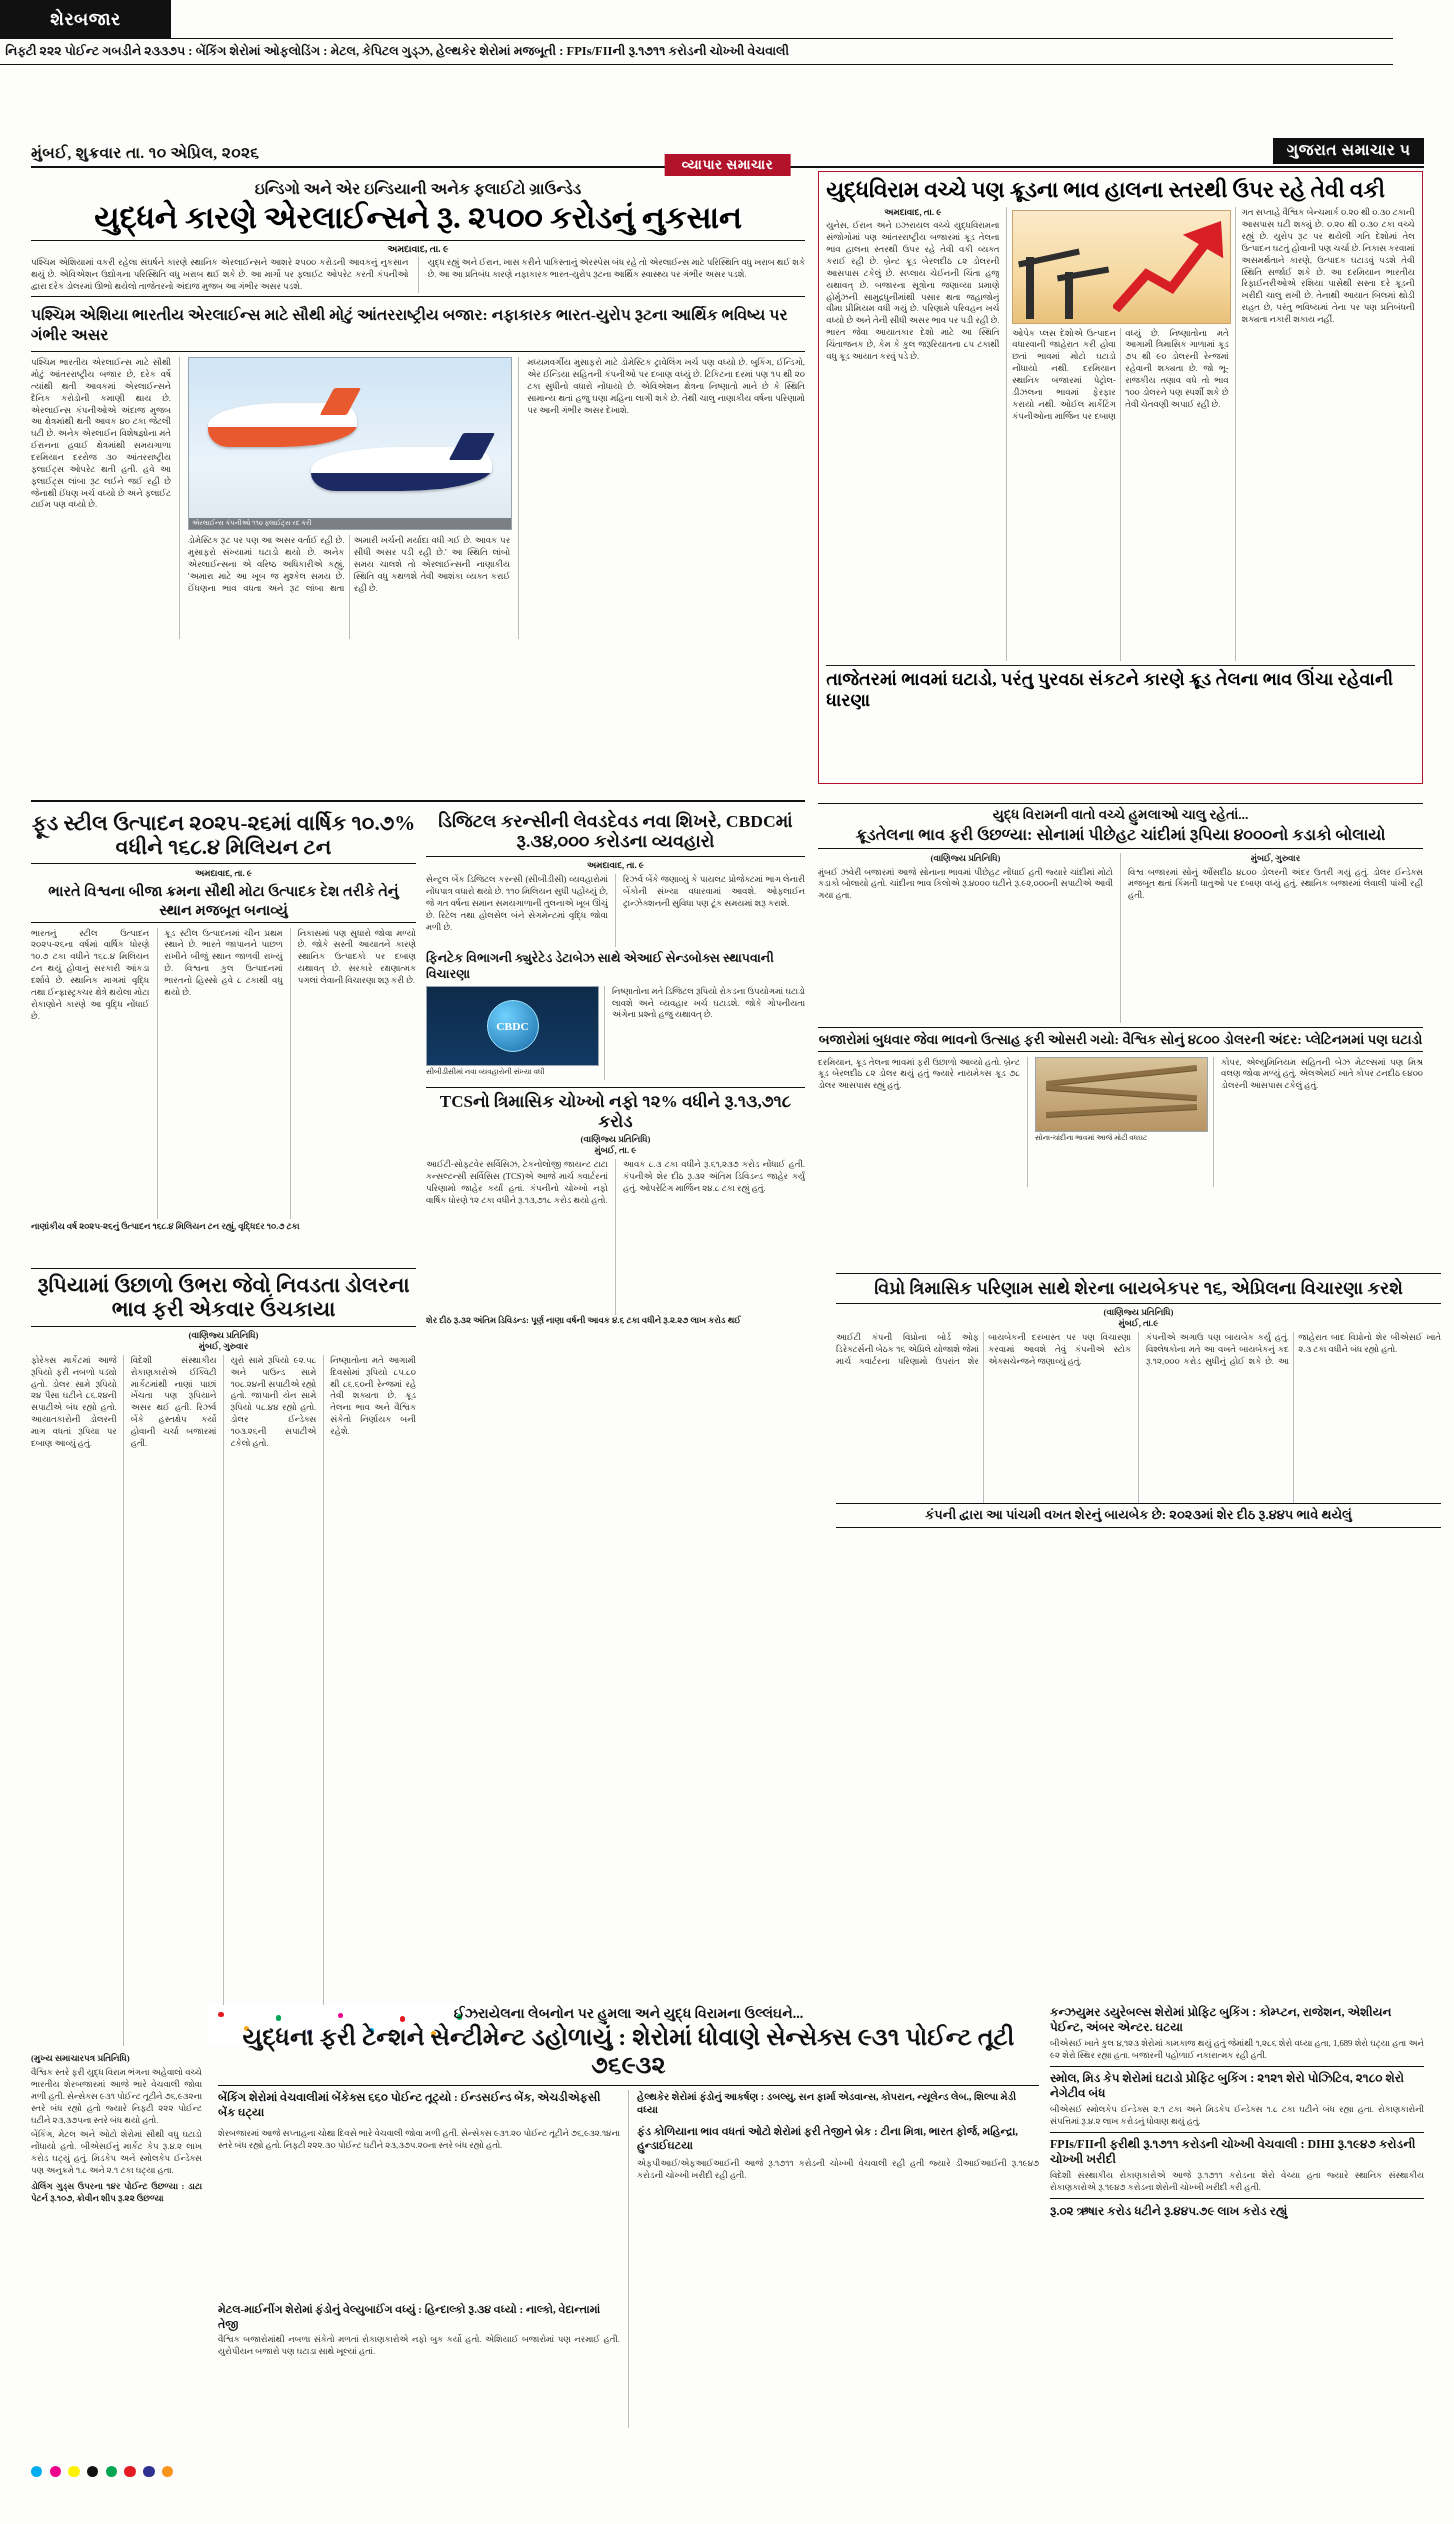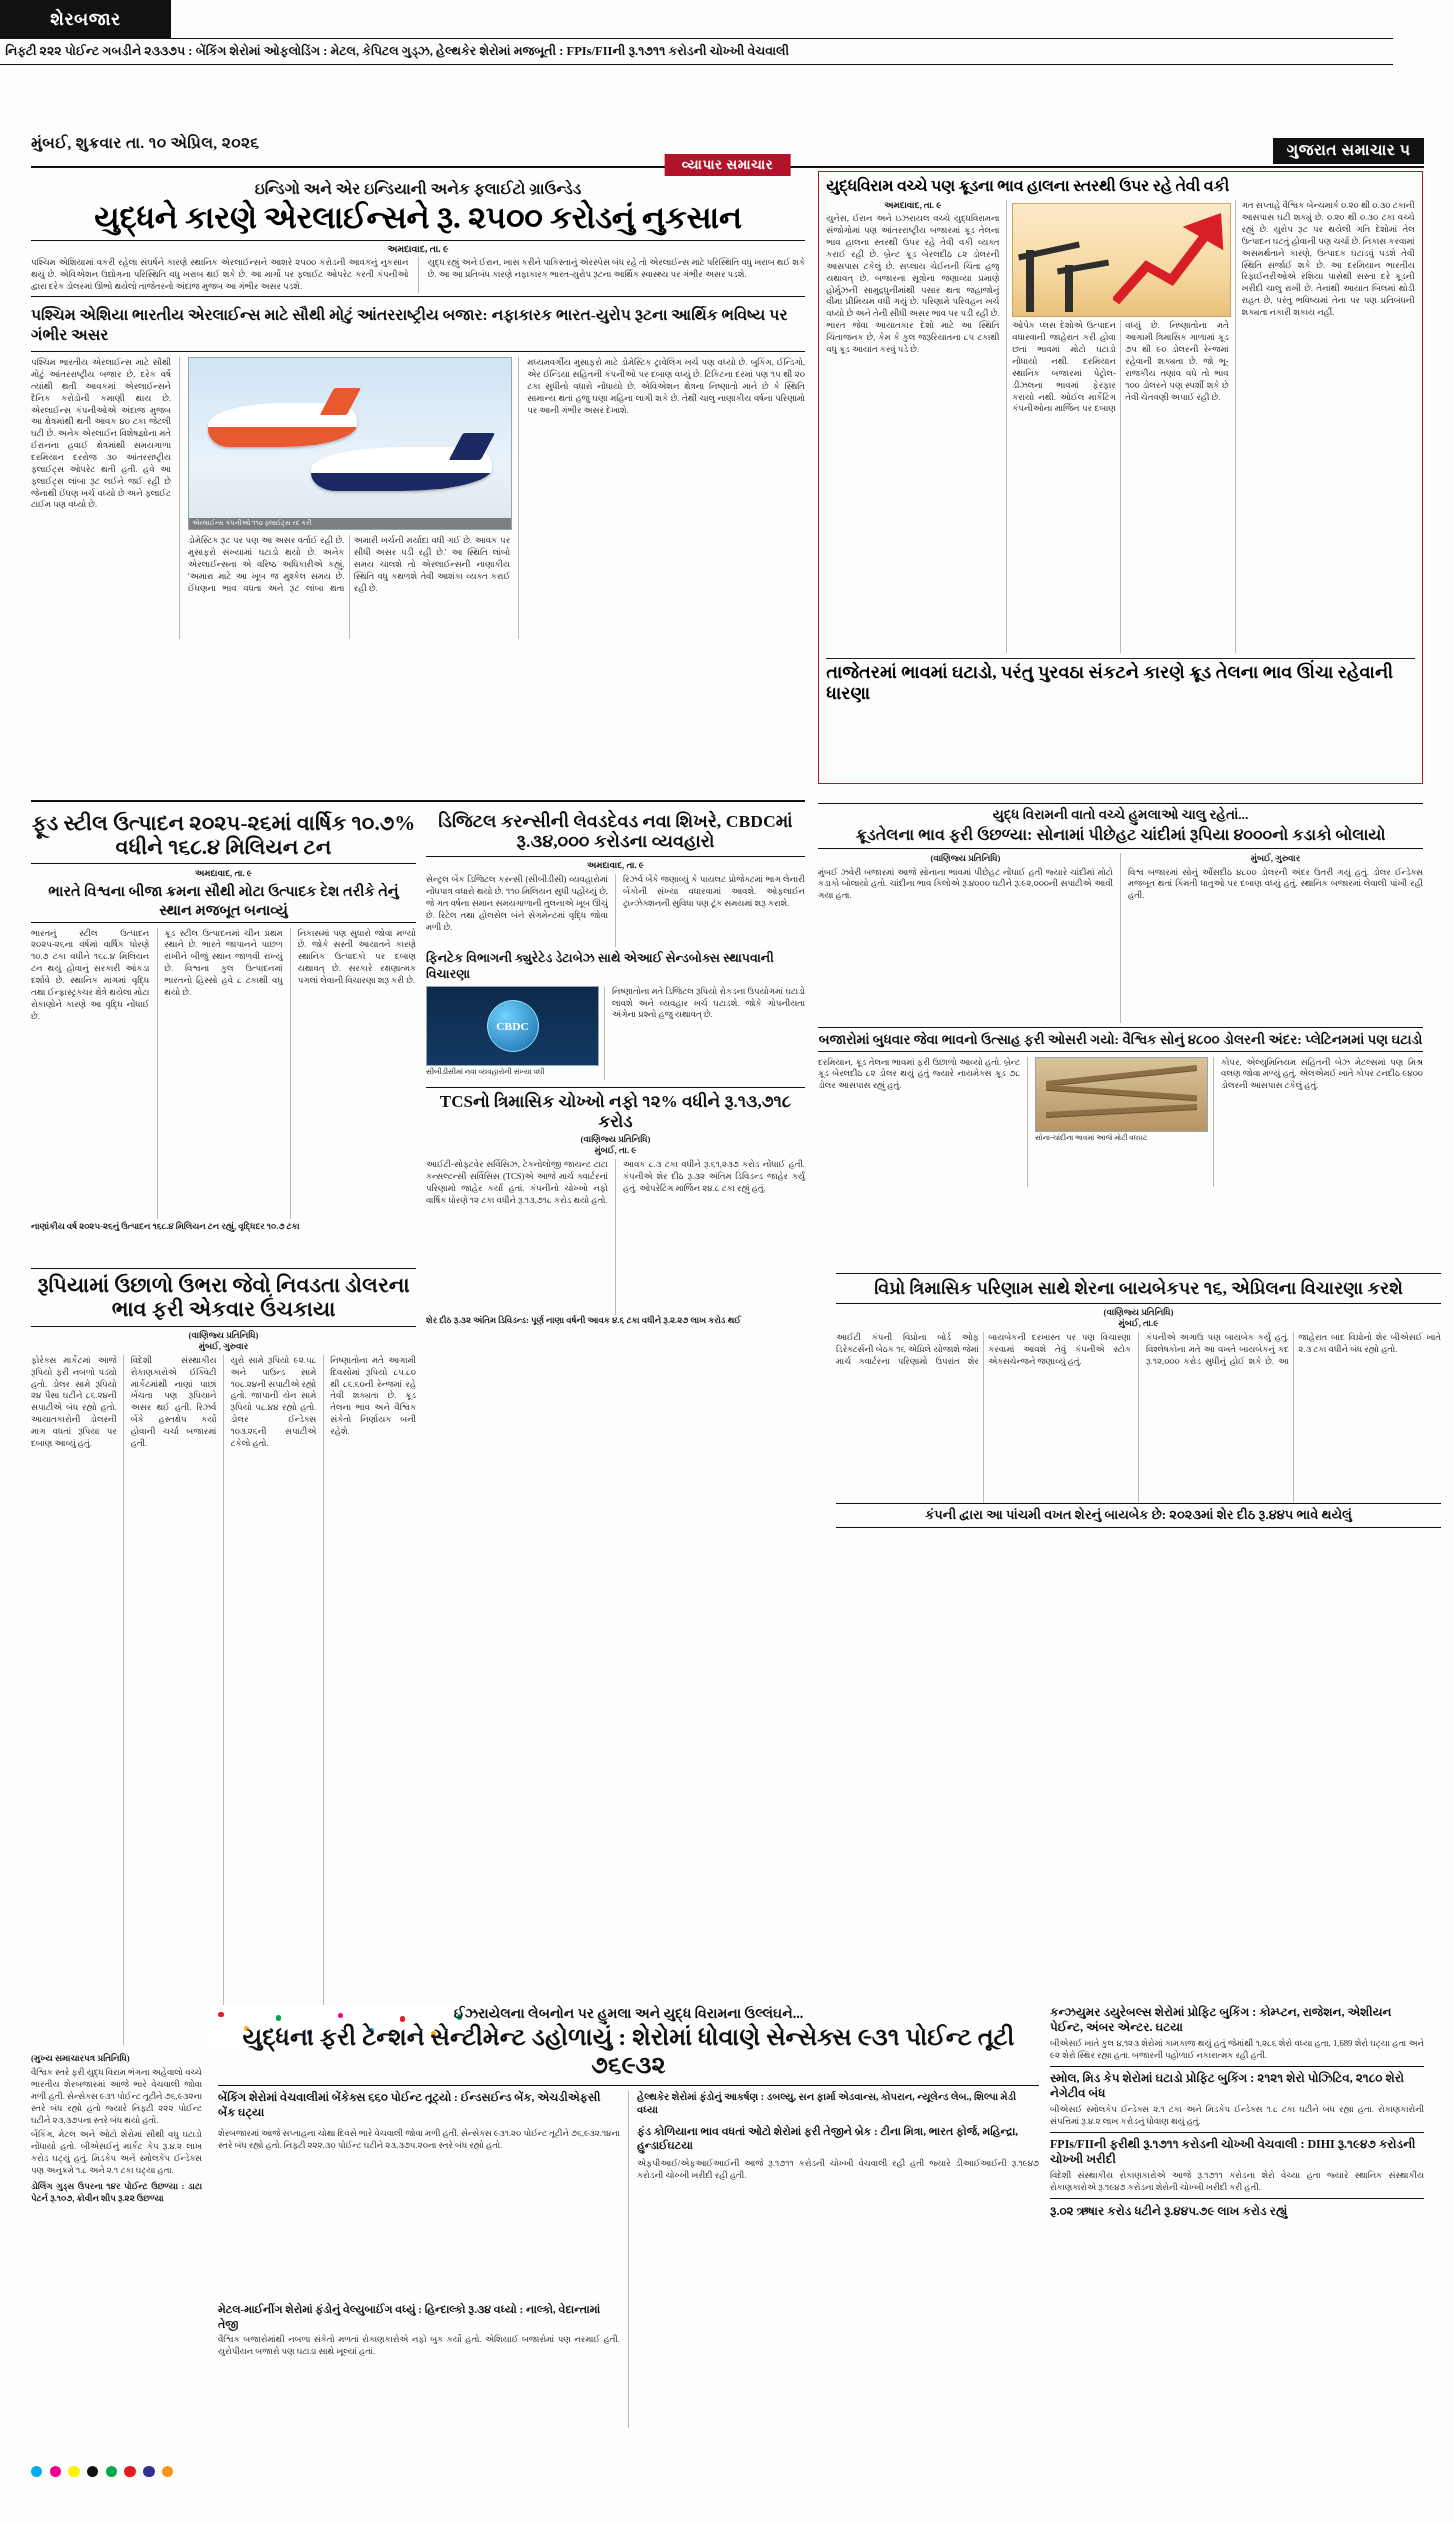--- a/index.html
+++ b/index.html
@@ -29,21 +29,21 @@
     height: 36px;
     border-bottom: 2.1px solid #111;
     display: flex;
     align-items: flex-end;
     justify-content: space-between;
   }
   .masthead .dateline {
     font-size: 15.6px;
     font-weight: bold;
     color: #111;
-    padding-bottom: 14px;
+    padding-bottom: 4px;
     letter-spacing: 0.3px;
   }
   .masthead .brandbox {
     background: #111;
     color: #fff;
     font-size: 15.6px;
     font-weight: bold;
     padding: 3.6px 13.5px 4.7px 13.5px;
     margin-bottom: 2.1px;
     letter-spacing: 0.5px;
@@ -139,21 +139,21 @@
     transform: skewX(-28deg); border-radius: 2.1px;
   }
   .tail.navy { background: #1b2a63; }
 
   
   #oilbox {
     left: 818px; top: 171px; width: 605px; height: 613px;
     border: 1.6px solid #b2132b;
     padding: 5.2px 7.3px;
   }
-  #oilbox .headline { font-size: 16px; text-align: left; line-height: 1.18; }
+  #oilbox .headline { font-size: 22px; text-align: left; line-height: 1.18; }
   .oil-img {
     position: relative; width: 100%; height: 112px;
     background: linear-gradient(#fbe9c9 0%, #f6d9a1 60%, #e8c07a 100%);
     border: 0.5px solid #c9a56a; overflow: hidden; margin-top: 3.1px;
   }
   .pumpjack { position: absolute; bottom: 4.2px; background: #2e2e2e; }
   .red-arrow {
     position: absolute; right: 4.2px; top: 3.1px; width: 52%; height: 88%;
   }
   .oil-strap {

